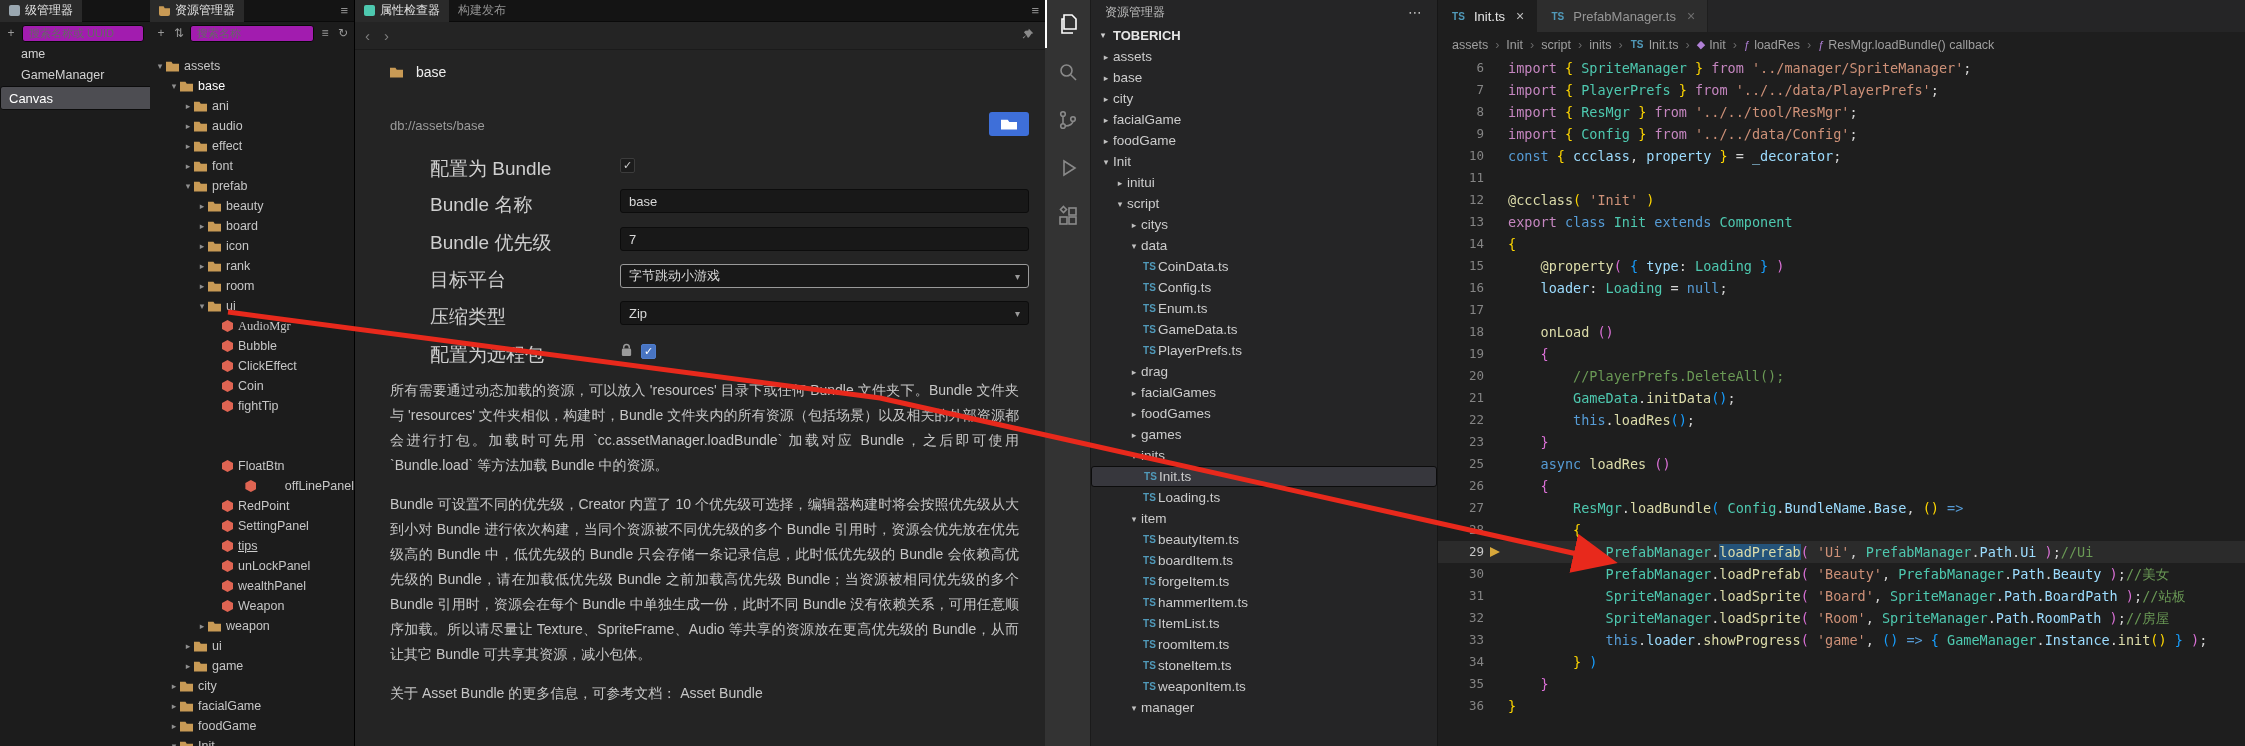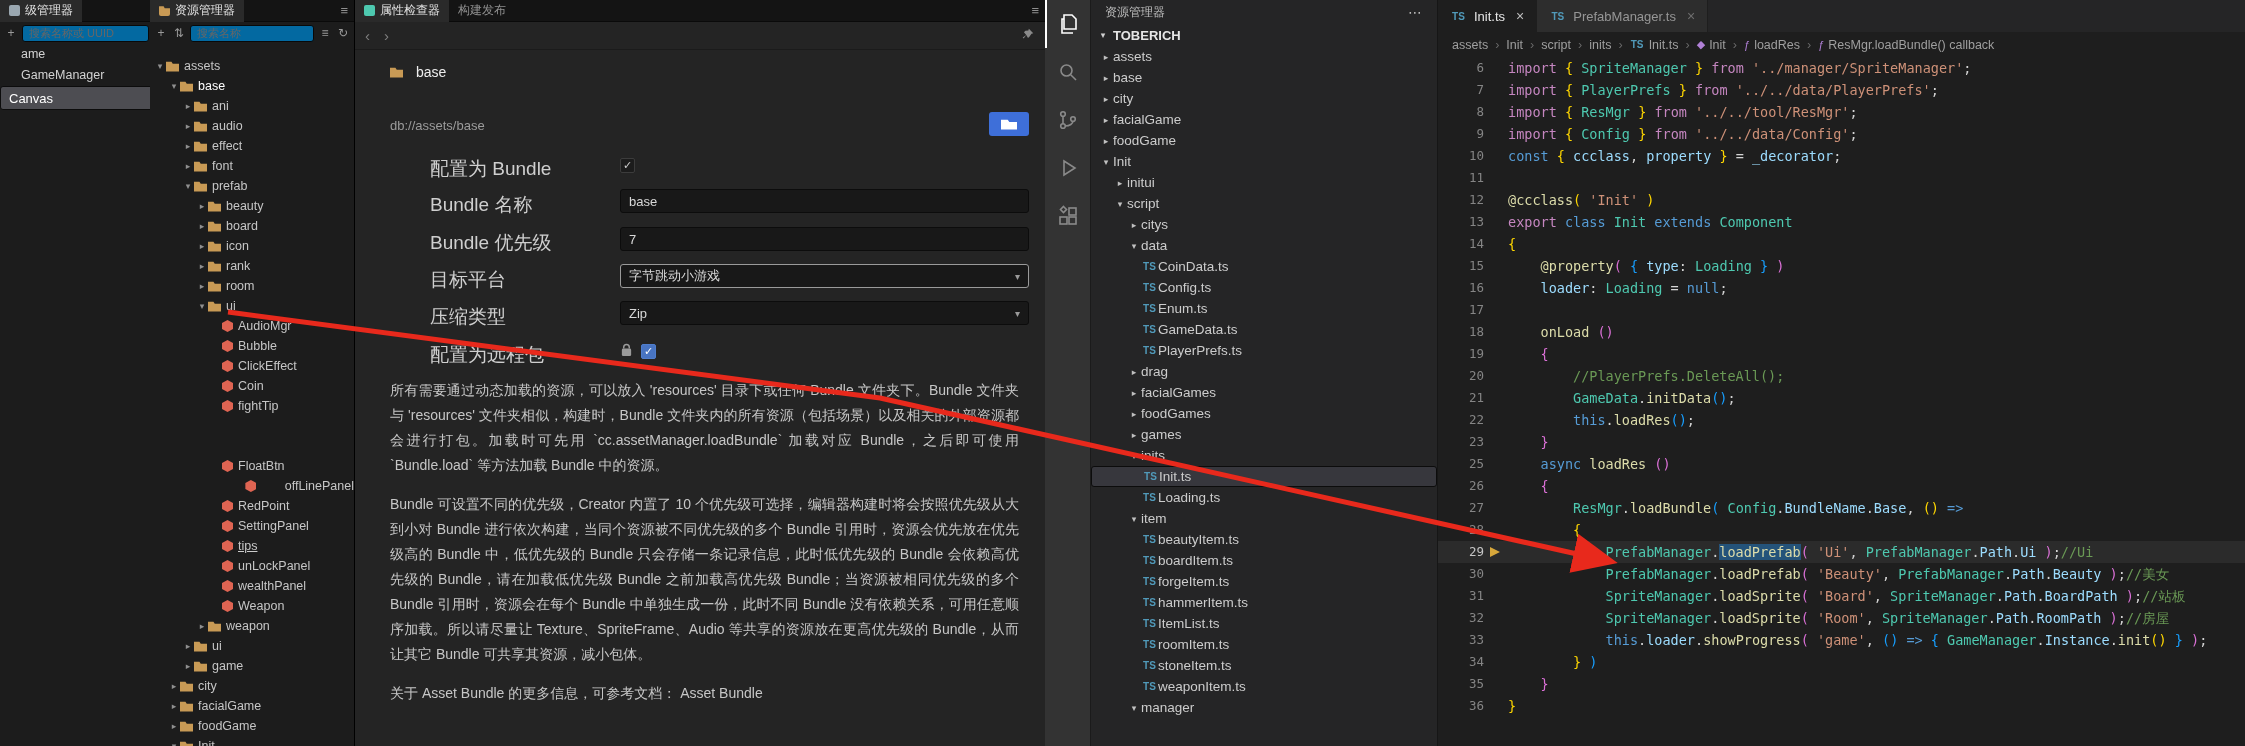--- a/index.html
+++ b/index.html
@@ -1,38 +1,38 @@
 <!DOCTYPE html>
 <html><head>
 <meta charset="utf-8">
 <style>
   *{box-sizing:border-box;margin:0;padding:0}
   html,body{width:2245px;height:746px;overflow:hidden}
   body{position:relative;background:#1e1e1e;font-family:"Liberation Sans","DejaVu Sans",sans-serif;color:#ccc;font-size:13px}
 
   .panel{position:absolute;top:0;height:746px}
-  #p-hier{left:0;width:172px;background:#1c1c1c;border-right:1px solid #0369a1}
+  #p-hier{left:0;width:172px;background:#1c1c1c;border-right:6px solid #0369a1}
   #p-assets{left:150px;width:205px;background:#1c1c1c;border-right:1px solid #000}
   #p-insp{left:355px;width:690px;background:#242424}
   #vs-activity{left:1045px;width:45px;background:#333333}
   #vs-explorer{left:1090px;width:347px;background:#252526;border-left:1px solid #1b1b1b}
   #vs-editor{left:1437px;width:808px;background:#1e1e1e;border-left:1px solid #161616}
 
   
   .phead{position:absolute;top:0;left:0;right:0;height:22px;background:#141414;display:flex;align-items:center;border-bottom:1px solid #0a0a0a}
   .ptab{display:flex;align-items:center;gap:5px;height:22px;padding:0 9px;background:#2a2a2a;color:#e2e2e2;font-size:12px;white-space:nowrap}
   .ptab.inactive{background:transparent;color:#8f8f8f}
   .burger{margin-left:auto;margin-right:6px;color:#8f8f8f;font-size:13px}
   .tabic{width:11px;height:11px;border-radius:2px;flex:none}
   .tabic.hier{background:#9aa7b0}
   .tabic.assets{background:#c89a55;clip-path:polygon(0 12%,42% 12%,52% 30%,100% 30%,100% 100%,0 100%)}
   .tabic.insp{background:#4ec9b0}
   .toolbar{position:absolute;top:22px;left:0;right:0;height:22px;display:flex;align-items:center;gap:4px;padding:0 4px}
   .tbtn{color:#9a9a9a;font-size:12px;min-width:14px;text-align:center;flex:none}
-  .sinput{flex:1;height:17px;background:#0369a1;border:1px solid #090909;border-radius:3px;color:#bbb;font-size:11px;padding:0 6px;min-width:0;outline:none}
+  .sinput{flex:1;height:17px;background:#a21caf;border:1px solid #090909;border-radius:3px;color:#bbb;font-size:11px;padding:0 6px;min-width:0;outline:none}
   .sinput::placeholder{color:#666}
 
   
   #hier-list{position:absolute;top:44px;left:0;right:0}
   .hrow{height:21px;line-height:21px;padding-left:21px;font-size:12.5px;color:#d2d2d2;white-space:nowrap;overflow:hidden}
   .hrow.sel{background:#4d4d52;color:#fff}
 
   
   #assets-tree{position:absolute;top:56px;left:0;right:0;bottom:0;overflow:hidden}
   .arow{height:20px;display:flex;align-items:center;white-space:nowrap;overflow:hidden}
@@ -202,21 +202,21 @@
       <div class="arow" style="padding-left: 46px;">
         <span class="chev">▸</span>
         <span class="ic-folder"></span>
         <span class="alabel">room</span>
       </div>
       <div class="arow" style="padding-left: 46px;">
         <span class="chev">▾</span>
         <span class="ic-folder"></span>
         <span class="alabel">ui</span>
       </div>
-      <div class="arow" style="padding-left: 60px;">
+      <div class="arow" style="padding-left: 60px; font-family: Liberation Serif, serif;">
         <span class="chev"></span>
         <span class="ic-prefab"></span>
         <span class="alabel">AudioMgr</span>
       </div>
       <div class="arow" style="padding-left: 60px;">
         <span class="chev"></span>
         <span class="ic-prefab"></span>
         <span class="alabel">Bubble</span>
       </div>
       <div class="arow" style="padding-left: 60px;">

